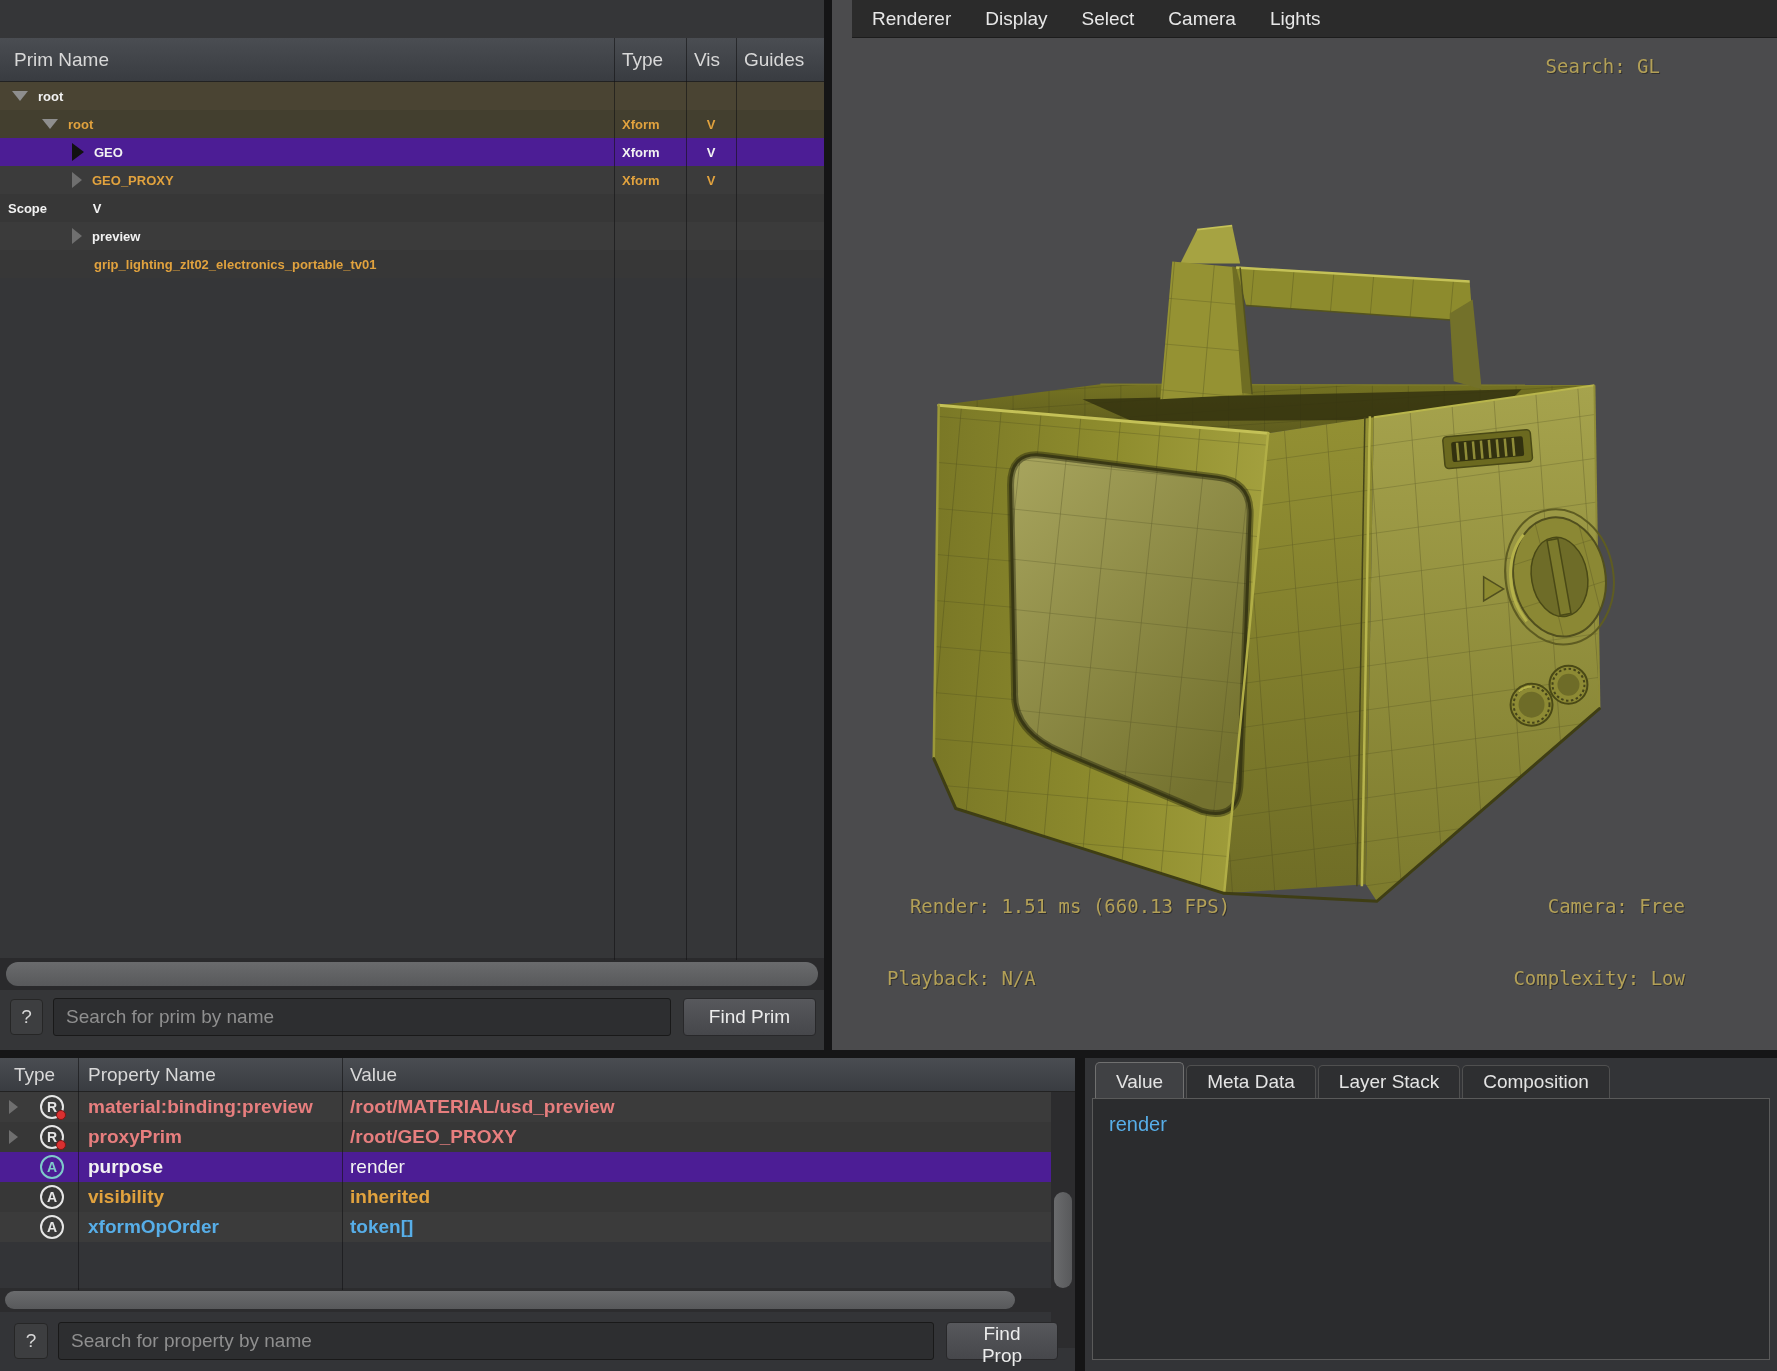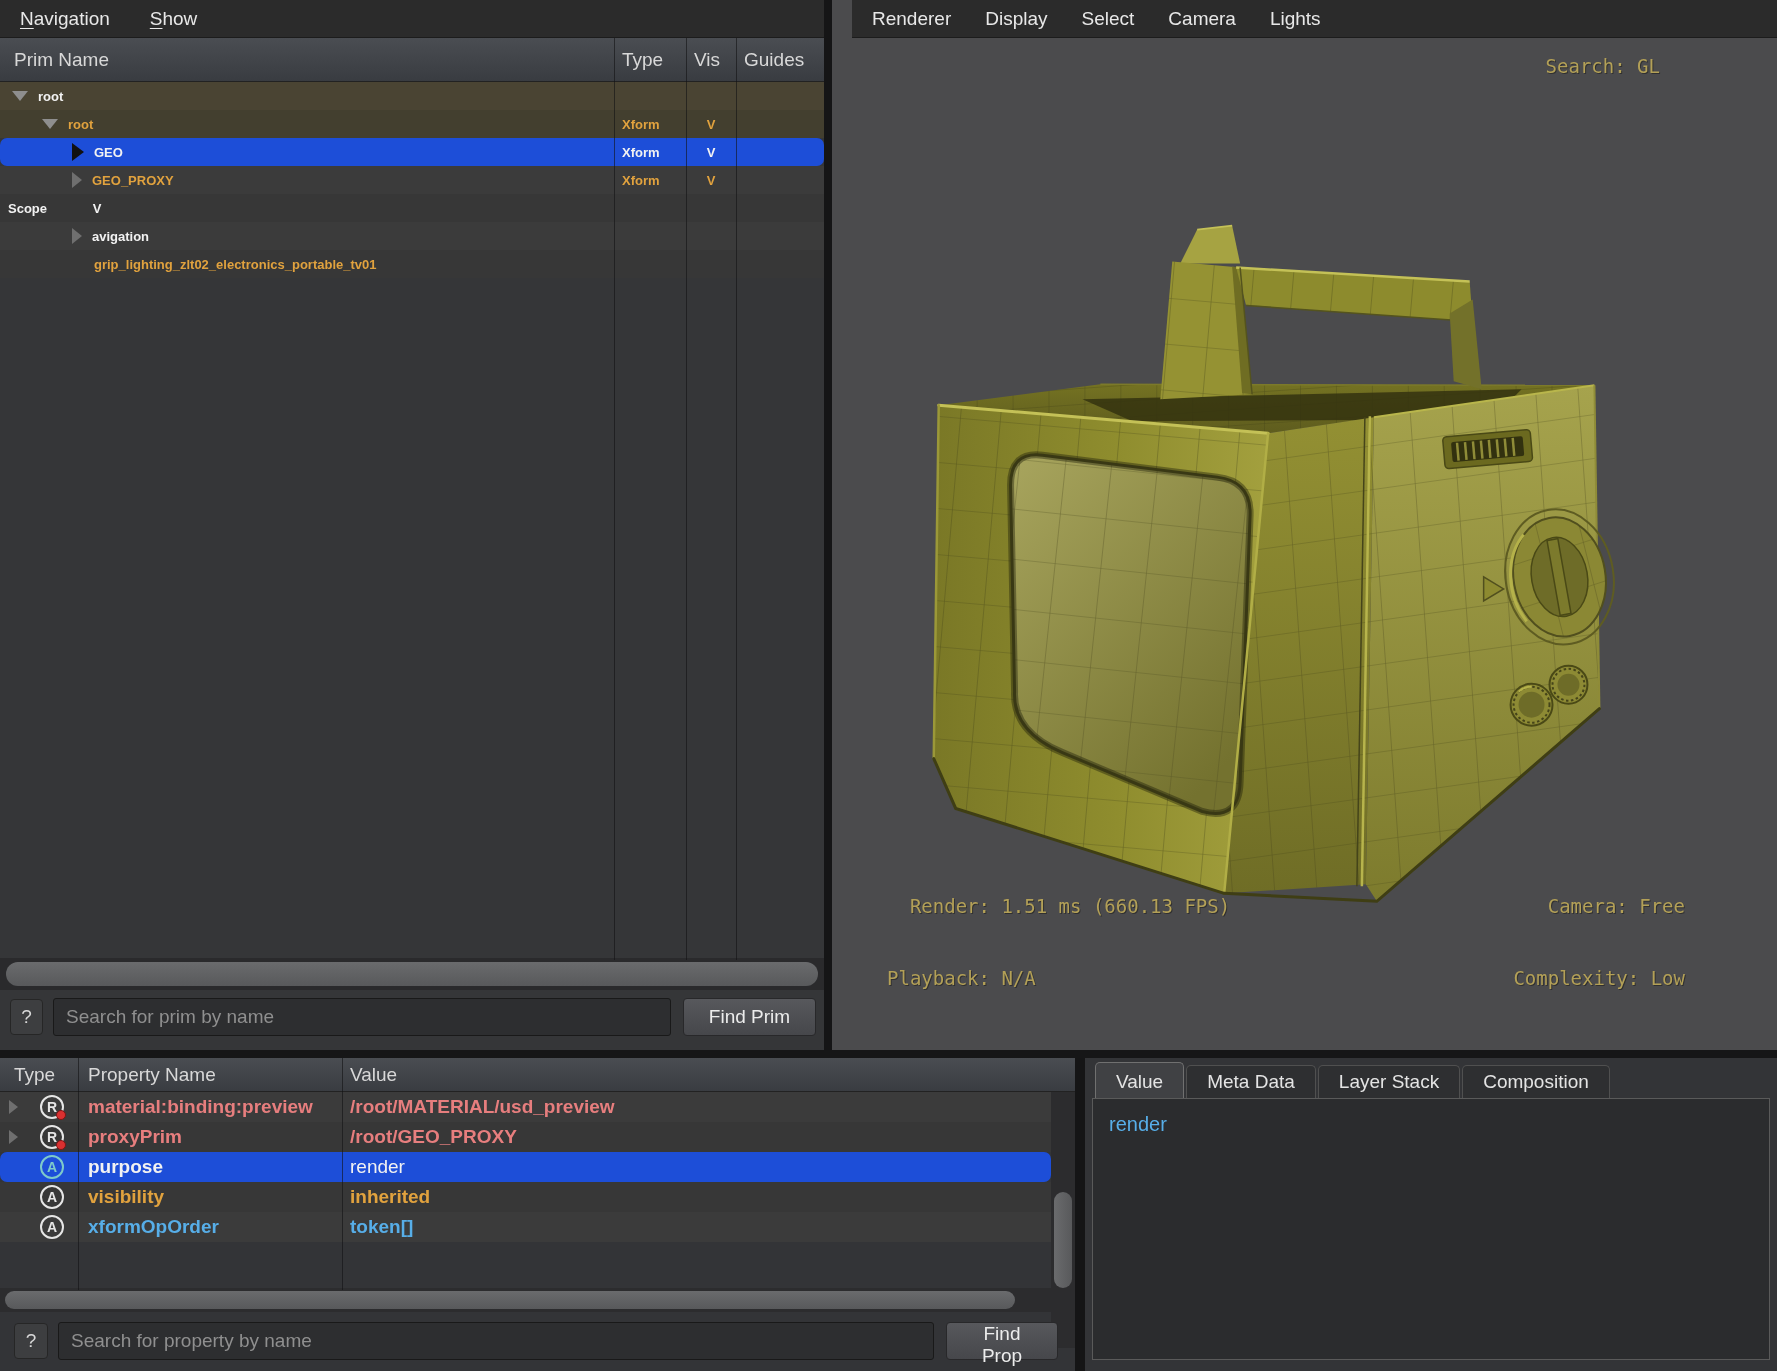--- a/index.html
+++ b/index.html
@@ -27,21 +27,21 @@
     color:#d8d8d8; font-size:19px; display:flex; align-items:center; }
   .tree-body { position:absolute; left:0; top:82px; width:824px; height:876px; }
   .trow { display:flex; height:28px; align-items:center; font-size:13px; font-weight:bold; }
   .cell-name  { width:614px; display:flex; align-items:center; height:100%; }
   .cell-type  { width:72px; padding-left:8px; height:100%; display:flex; align-items:center; }
   .cell-vis   { width:50px; height:100%; display:flex; align-items:center; justify-content:center; }
   .cell-guides{ flex:1; height:100%; }
   .hdr-name { width:614px; padding-left:14px; } .hdr-type { width:72px; padding-left:8px; }
   .hdr-vis { width:50px; padding-left:8px; } .hdr-guides { flex:1; padding-left:8px; }
   .bg-root1 { background:#4a4433; } .bg-root2 { background:#433f2f; }
-  .bg-sel   { background:#1d4ed8;border-radius:7px; } .bg-alt1 { background:#3b3b3b; } .bg-alt2 { background:#373737; }
+  .bg-sel   { background:#4c1d95; } .bg-alt1 { background:#3b3b3b; } .bg-alt2 { background:#373737; }
   .c-white { color:#f2f2f2; } .c-orange { color:#e1a23e; }
   .arr { display:inline-block; width:0; height:0; margin-right:10px; }
   .arr-down  { border-left:8px solid transparent; border-right:8px solid transparent; border-top:10px solid #8e8e8e; }
   .arr-right-black { border-top:9px solid transparent; border-bottom:9px solid transparent; border-left:12px solid #111; }
   .arr-right-gray  { border-top:8px solid transparent; border-bottom:8px solid transparent; border-left:10px solid #6f6f6f; }
   .ind0 { padding-left:12px; } .ind1 { padding-left:42px; } .ind2 { padding-left:72px; }
   .ind2t { padding-left:94px; }
   .colsep { position:absolute; top:38px; width:1px; height:922px; background:rgba(18,18,20,.6); z-index:5; }
 
   
@@ -102,24 +102,20 @@
   .value-box { position:absolute; left:7px; top:40px; width:678px; height:262px;
                background:#2b2c2e; border:1px solid #5a5a5a; color:#57aee8; font-size:20px;
                padding:14px 16px; }
 </style>
 </head>
 <body>
 
 <div id="app">
 
   <div id="prim-panel" class="abs">
-    <div class="menubar">
-      <span class="menu-item"><span class="mnemonic">N</span><span>avigation</span></span>
-      <span class="menu-item"><span class="mnemonic">S</span><span>how</span></span>
-    </div>
 
     <div class="tree-header">
       <span class="hdr-name">Prim Name</span>
       <span class="hdr-type">Type</span>
       <span class="hdr-vis">Vis</span>
       <span class="hdr-guides">Guides</span>
     </div>
 
     <div class="tree-body">
       <div class="trow bg-root1">
@@ -159,21 +155,21 @@
         <span class="cell-guides"></span>
       </div>
       <div class="trow bg-alt2">
         <span class="cell-type c-white">Scope</span>
         <span class="cell-vis c-white">V</span>
         <span class="cell-guides"></span>
       </div>
       <div class="trow bg-alt1">
         <span class="cell-name ind2">
             <span class="arr arr-right-gray"></span>
-            <span class="c-white">avigation</span>
+            <span class="c-white">preview</span>
           </span>
         <span class="cell-type"></span>
         <span class="cell-vis"></span>
         <span class="cell-guides"></span>
       </div>
       <div class="trow bg-alt2">
         <span class="cell-name ind2t">
             <span class="c-orange">grip_lighting_zlt02_electronics_portable_tv01</span>
           </span>
         <span class="cell-type"></span>

